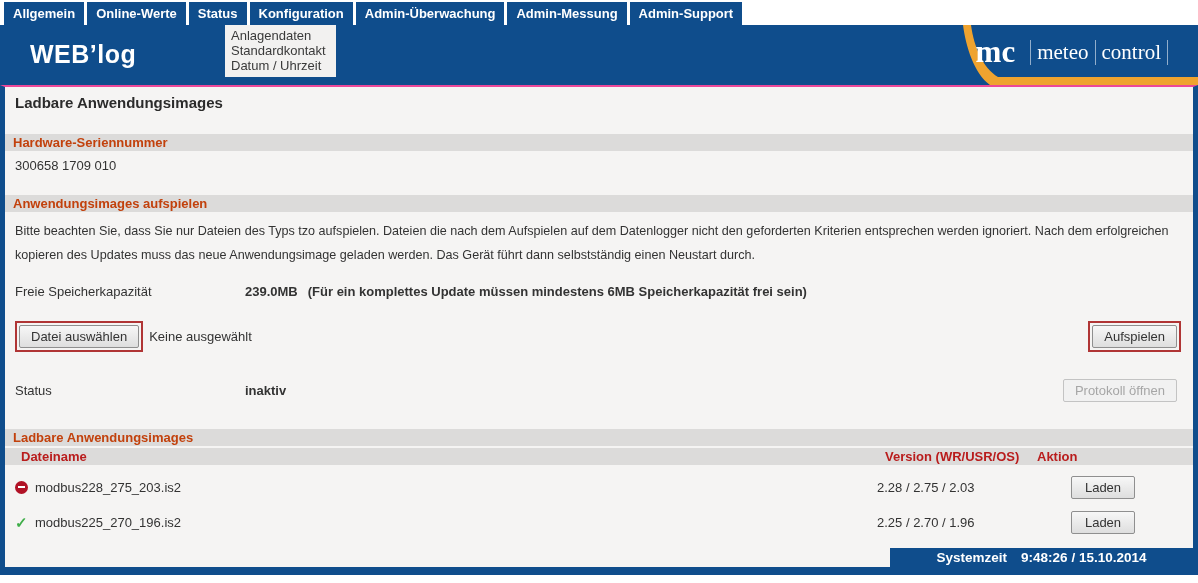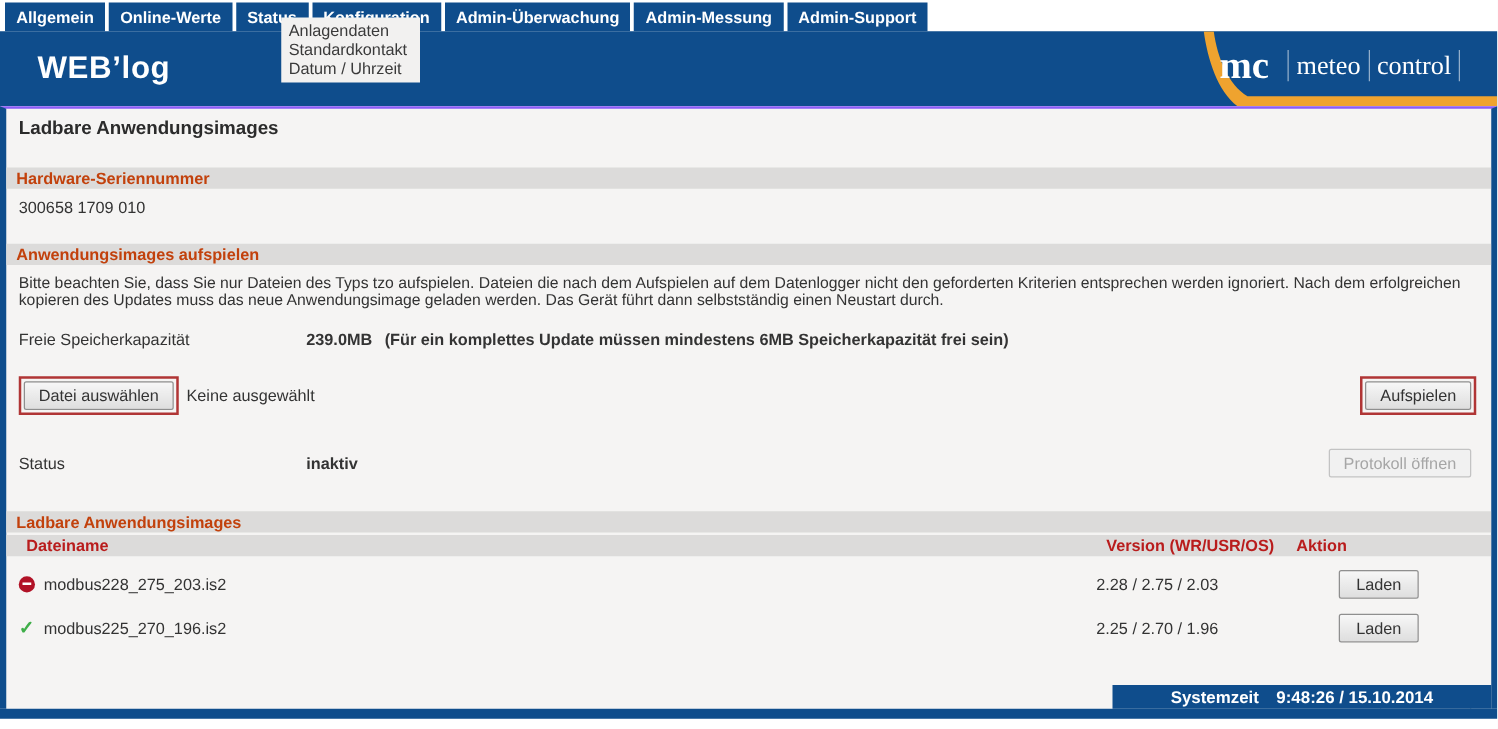--- a/index.html
+++ b/index.html
@@ -19,38 +19,38 @@
   .appbar { position:relative; height:60px; background:#0f4d8c; overflow:hidden; }
   .apptitle { position:absolute; left:30px; top:15px; color:#fff; font-size:25px; font-weight:bold; letter-spacing:0.5px; }
   .swoosh { position:absolute; right:0; top:0; width:300px; height:60px; }
   .brand { position:absolute; right:24px; top:13px; display:flex; align-items:center; color:#fff;
            font-family:"Liberation Serif", serif; }
   .brand-mc { font-size:31px; font-weight:bold; line-height:28px; margin-right:9px; }
   .brand-sep { width:1px; height:25px; background:rgba(255,255,255,0.55); margin:0 6px; }
   .brand-word { font-size:21px; }
 
   
-  .dropdown { position:absolute; left:225px; top:14px; z-index:10; background:#f2f1f0;
+  .dropdown { position:absolute; left:225px; top:25px; z-index:10; background:#f2f1f0;
               padding:3px 10px 4px 6px; min-width:110px; }
   .dropdown-item { font-size:13px; color:#3a3a3a; line-height:15px; cursor:pointer; white-space:nowrap; }
 
   
   .content { position:relative; height:482px; background:#f5f4f3;
              border-left:5px solid #0f4d8c; border-right:5px solid #0f4d8c;
-             border-top:2px solid #8b5cf6; overflow:hidden; }
+             border-top:2px solid #ec4899; overflow:hidden; }
   .page-title { font-size:15px; font-weight:bold; color:#2b2b2b; margin:7px 0 0 10px; }
 
   .secbar { background:#dcdbda; font-weight:bold; font-size:13px; color:#c2410c;
             padding:1px 8px; line-height:15px; }
   .secbar.hw { margin-top:23px; }
   .secbar.up { margin-top:22px; }
   .secbar.img { margin-top:27px; }
 
   .serial { font-size:13px; color:#333; margin:7px 0 0 10px; }
-  .notice { font-size:12.6px; color:#333; margin:7px 10px 0 10px; line-height:14px; max-width:1176px; }
+  .notice { font-size:12.6px; color:#333; margin:7px 10px 0 10px; line-height:24px; max-width:1176px; }
 
   .formrow { display:flex; align-items:center; margin-left:10px; font-size:13px; color:#333; }
   .formrow .flabel { width:230px; flex:0 0 230px; }
   .row-free  { margin-top:17px; }
   .row-update{ margin-top:22px; }
   .row-status{ margin-top:27px; }
   .bold { font-weight:bold; }
   .spacer { flex:1; }
 
   .redbox { border:2px solid #b03535; padding:2px; display:inline-flex; background:transparent; }

